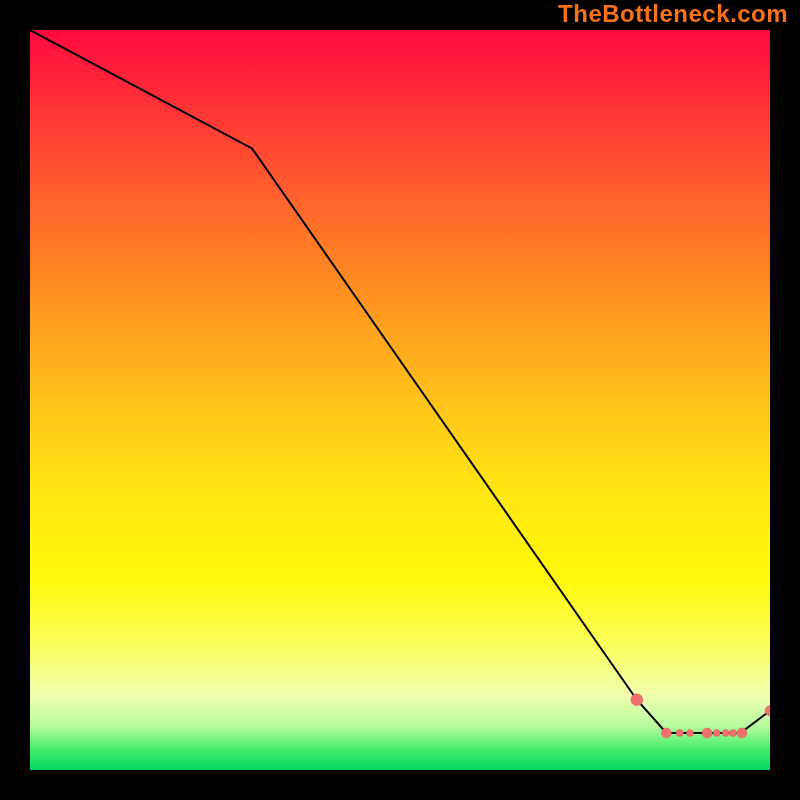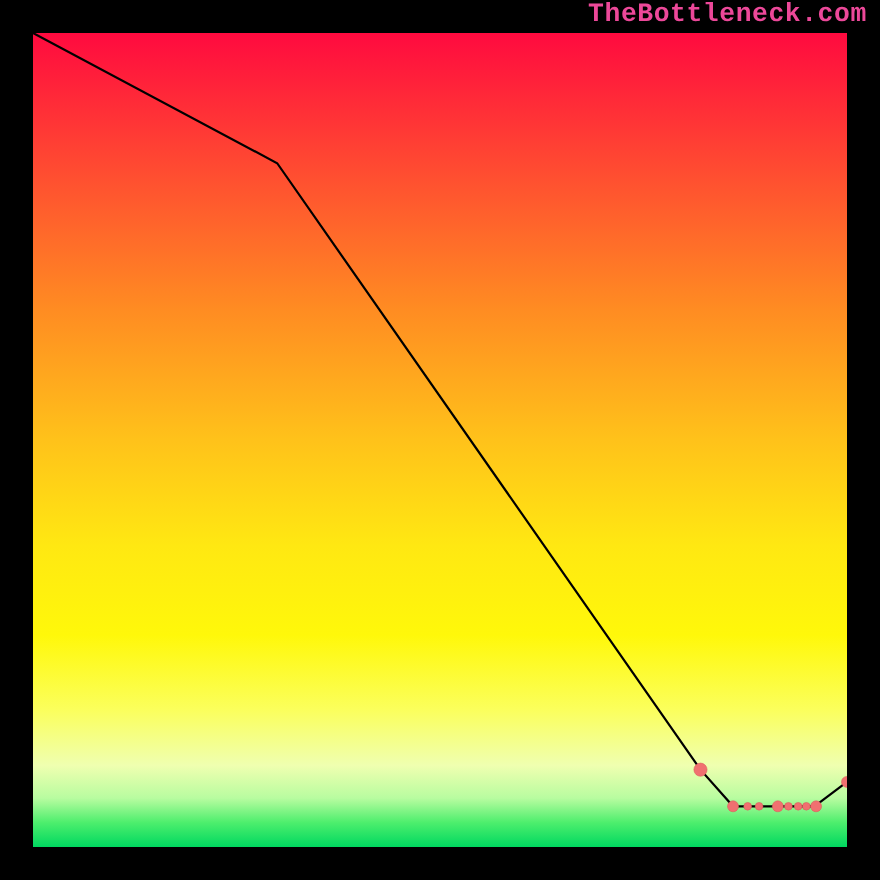--- a/index.html
+++ b/index.html
@@ -12,24 +12,24 @@
   }
   .stage {
     position: relative;
     width: 800px;
     height: 800px;
   }
   .watermark {
     position: absolute;
     top: 0;
     right: 12px;
-    font-family: Liberation Mono, monospace;
+    font-family: Liberation Sans, sans-serif;
     font-size: 24px;
     font-weight: 700;
-    color: #ec4899;
+    color: #f97316;
     letter-spacing: 0.5px;
     user-select: none;
   }
   svg.gradient {
     position: absolute;
     left: 30px;
     top: 30px;
     width: 740px;
     height: 740px;
   }

